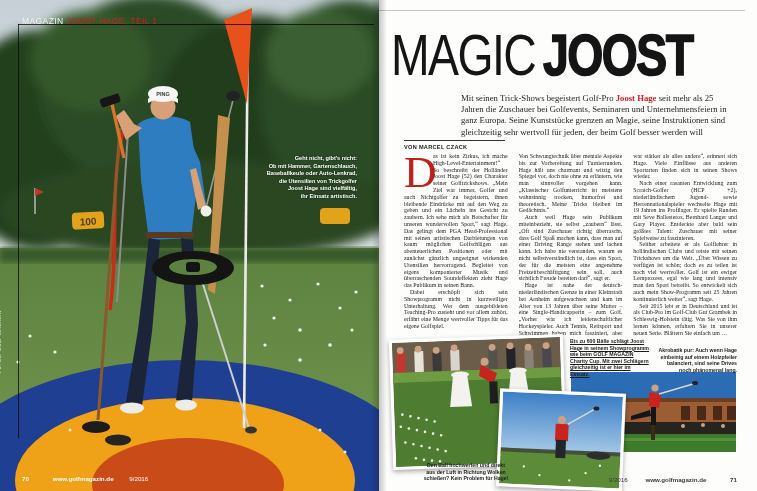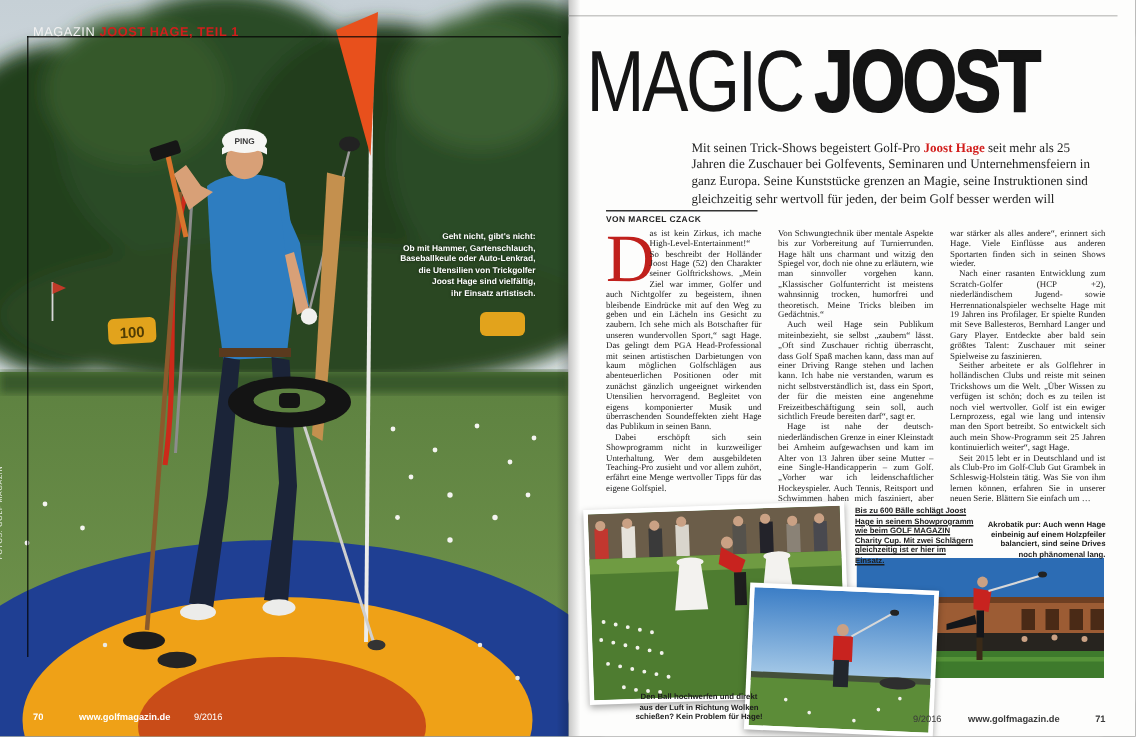--- a/index.html
+++ b/index.html
@@ -2,21 +2,21 @@
 <html><head>
 <meta charset="utf-8">
 <style>
   html,body{margin:0;padding:0;background:#888;}
   .spread{position:relative;width:757px;height:491px;background:#fdfdfc;overflow:hidden;
           font-family:"Liberation Sans",sans-serif;}
   
   .page-left{position:absolute;left:0;top:0;width:379px;height:491px;overflow:hidden;}
   .page-left svg{display:block;}
   .kicker{position:absolute;left:22px;top:16px;font-size:8.5px;letter-spacing:.4px;color:#f2f2f2;z-index:5;}
-  .kicker .hot{color:#d21e1c;font-weight:700;}
+  .kicker .hot{color:#d21e1c;font-weight:400;}
   .keyline-top{position:absolute;left:18px;top:24px;width:356px;height:0;border-top:1px solid rgba(5,5,5,.75);z-index:4;}
   .keyline-side{position:absolute;left:18px;top:24px;height:414px;width:0;border-left:1px solid rgba(5,5,5,.75);z-index:4;}
   .hero-caption{position:absolute;right:22px;top:155px;width:128px;text-align:right;color:#fff;
     font-size:5.6px;line-height:7.6px;font-weight:700;white-space:pre-line;z-index:5;
     text-shadow:0 0 2px rgba(0,0,0,.6);}
   .photo-credit{position:absolute;left:2px;bottom:118px;transform:rotate(-90deg);transform-origin:left bottom;
     font-size:4.6px;color:rgba(255,255,255,.85);letter-spacing:.5px;z-index:5;white-space:nowrap;}
   .footer-left{position:absolute;left:22px;bottom:9px;color:#fff;font-size:6.2px;z-index:6;}
   .footer-left .pg{font-weight:700;margin-right:22px;}
   .footer-left .site{font-weight:700;margin-right:14px;}

